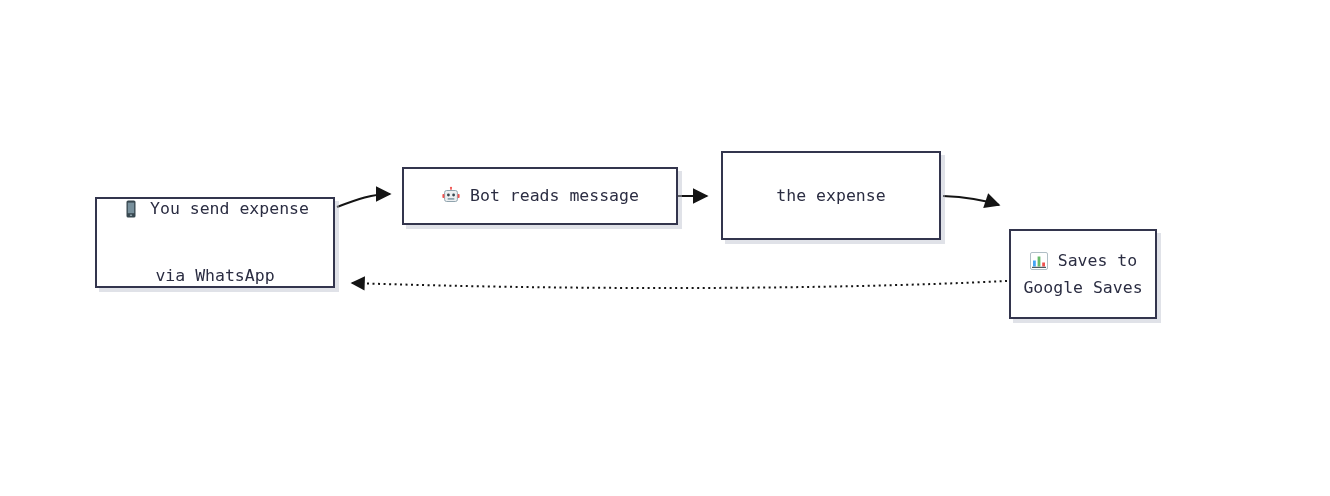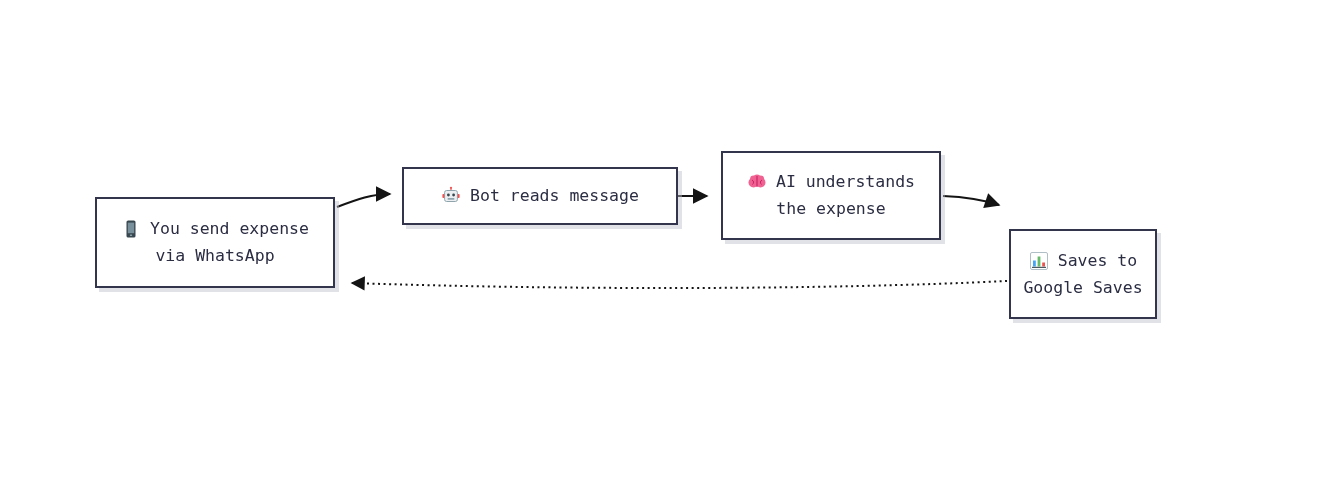--- a/index.html
+++ b/index.html
@@ -22,21 +22,21 @@
     gap: 7px;
     font-size: 16.5px;
     font-weight: 500;
     line-height: 1.2;
     text-align: center;
   }
   .node-line { display: flex; align-items: center; justify-content: center; gap: 9px; white-space: nowrap; }
   .icon { display: inline-flex; width: 20px; height: 20px; flex: 0 0 auto; }
   .icon svg { width: 20px; height: 20px; }
 
-  .node-whatsapp { left: 95px;  top: 197px; width: 240px; height: 91px; }
+  .node-whatsapp { left: 95px;  top: 197px; width: 240px; height: 91px; justify-content: space-between; }
   .node-bot      { left: 402px; top: 167px; width: 276px; height: 58px; }
   .node-ai       { left: 721px; top: 151px; width: 220px; height: 89px; }
   .node-sheets   { left: 1009px; top: 197px; width: 148px; height: 90px; margin-top: 32px; }
 </style>
 </head>
 <body>
 
 <div class="canvas">
 
   <svg class="edges-layer" width="1330" height="496" viewBox="0 0 1330 496" xmlns="http://www.w3.org/2000/svg">
@@ -84,35 +84,20 @@
           <circle cx="12.6" cy="9" r="1.4" fill="#37474f"></circle>
           <rect x="6.6" y="12" width="6.8" height="1.8" rx="0.6" fill="#90a4ae"></rect>
         </svg>
       </span>
       <span>Bot reads message</span>
     </div>
   </div>
 
   <div class="node node-ai">
     <div class="node-line">
-      <span class="icon">
-        <svg viewBox="0 0 20 20" xmlns="http://www.w3.org/2000/svg">
-          <circle cx="6.5" cy="10.5" r="5" fill="#f06292"></circle>
-          <circle cx="13.5" cy="10.5" r="5" fill="#f06292"></circle>
-          <circle cx="6.5" cy="7" r="3.4" fill="#f06292"></circle>
-          <circle cx="10" cy="5.8" r="3.4" fill="#f06292"></circle>
-          <circle cx="13.8" cy="7" r="3.4" fill="#f06292"></circle>
-          <path d="M10 4 L10 15" stroke="#c2185b" stroke-width="1" fill="none"></path>
-          <path d="M5 8 C 7 9, 7 11, 5.5 12.5" stroke="#c2185b" stroke-width="0.9" fill="none"></path>
-          <path d="M15 8 C 13 9, 13 11, 14.5 12.5" stroke="#c2185b" stroke-width="0.9" fill="none"></path>
-        </svg>
-      </span>
-      <span>AI understands</span>
-    </div>
-    <div class="node-line">
       <span>the expense</span>
     </div>
   </div>
 
   <div class="node node-sheets">
     <div class="node-line">
       <span class="icon">
         <svg viewBox="0 0 20 20" xmlns="http://www.w3.org/2000/svg">
           <rect x="1.5" y="1.5" width="17" height="17" rx="1.5" fill="#ffffff" stroke="#b0bec5" stroke-width="1"></rect>
           <rect x="4" y="9.5" width="2.8" height="6" fill="#42a5f5"></rect>

